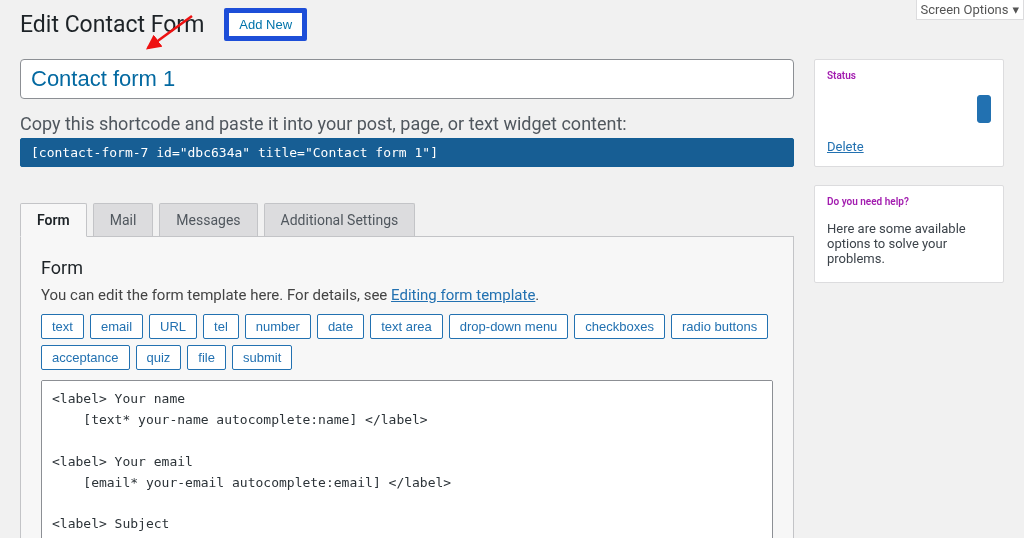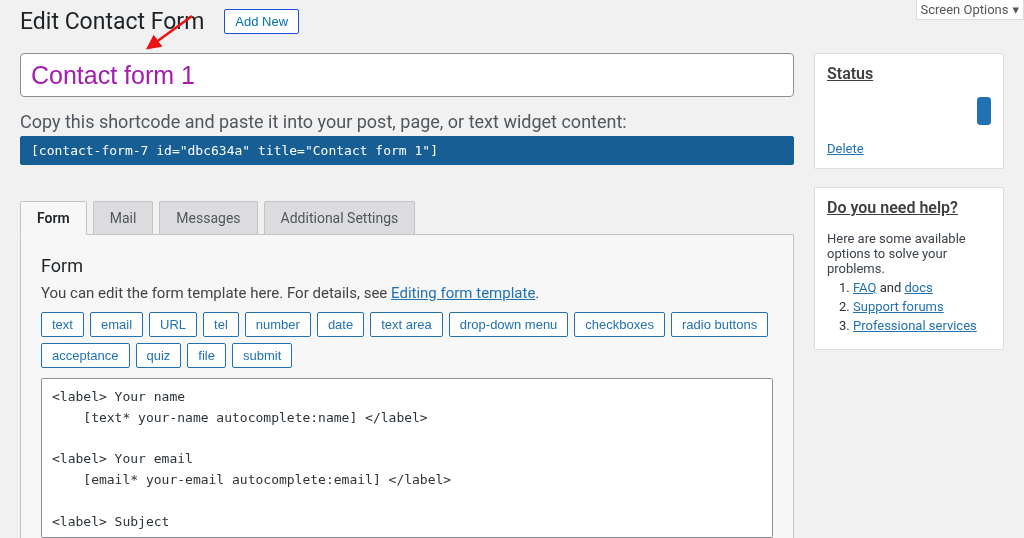--- a/index.html
+++ b/index.html
@@ -23,21 +23,21 @@
     padding-top: 8px;
     margin-bottom: 18px;
   }
   .page-title {
     font-size: 23px;
     font-weight: 400;
     color: #1d2327;
   }
   .add-new-btn {
     background: #fff;
-    border: 1px solid #1d4ed8;
+    border: 5px solid #1d4ed8;
     color: #0073aa;
     padding: 4px 10px;
     font-size: 13px;
     border-radius: 2px;
     cursor: pointer;
   }
   .screen-options {
     position: absolute;
     top: 0;
     right: 0;
@@ -55,26 +55,26 @@
   .columns {
     display: flex;
     gap: 20px;
     align-items: flex-start;
   }
   .main-col { flex: 1; min-width: 0; }
   .side-col { width: 190px; flex-shrink: 0; }
 
   .title-input {
     width: 100%;
-    font-size: 25px;
+    font-size: 22px;
     padding: 6px 10px;
     border: 1px solid #8c8f94;
     border-radius: 4px;
     background: #fff;
-    color: #a21caf;
+    color: #0369a1;
     line-height: 1.2;
   }
   .shortcode-label {
     margin-top: 14px;
     font-size: 18px;
     color: #50575e;
     margin-bottom: 4px;
   }
   .shortcode-input {
     width: 100%;
@@ -157,24 +157,23 @@
   }
   
   .postbox {
     background: #fff;
     border: 1px solid #dcdcde;
     margin-bottom: 18px;
     border-radius: 2px;
   }
   .postbox h3 {
     padding: 10px 12px 6px 12px;
-    font-size: 16px;
+    font-size: 10px;
     font-weight: 600;
-    color: #404040;
-    text-decoration: underline;
+    color: #a21caf;
   }
   .postbox .inside { padding: 8px 12px 12px 12px; font-size: 13px; }
   .pub-row { padding: 8px 12px; display:flex; justify-content:flex-end; }
   .button-primary {
     background: #2271b1;
     color: #fff;
     border: 1px solid #2271b1;
     padding: 4px 6px;
     border-radius: 3px;
     cursor: pointer;
@@ -261,25 +260,20 @@
         <div class="pub-row">
           <button class="button-primary">&nbsp;</button>
         </div>
         <a class="delete-link">Delete</a>
       </div>
 
       <div class="postbox">
         <h3>Do you need help?</h3>
         <div class="inside">
           <p>Here are some available options to solve your problems.</p>
-          <ol id="help-list">
-              <li><a href="#">FAQ</a> and <a href="#">docs</a></li>
-              <li><a href="#">Support forums</a></li>
-              <li><a href="#">Professional services</a></li>
-            </ol>
         </div>
       </div>
     </div>
   </div>
 </div>
 
 <svg class="arrow" width="60" height="40">
   <defs>
     <marker id="ah" markerWidth="6" markerHeight="6" refX="5" refY="3" orient="auto">
       <path d="M0,0 L6,3 L0,6 Z" fill="#e11"></path>

